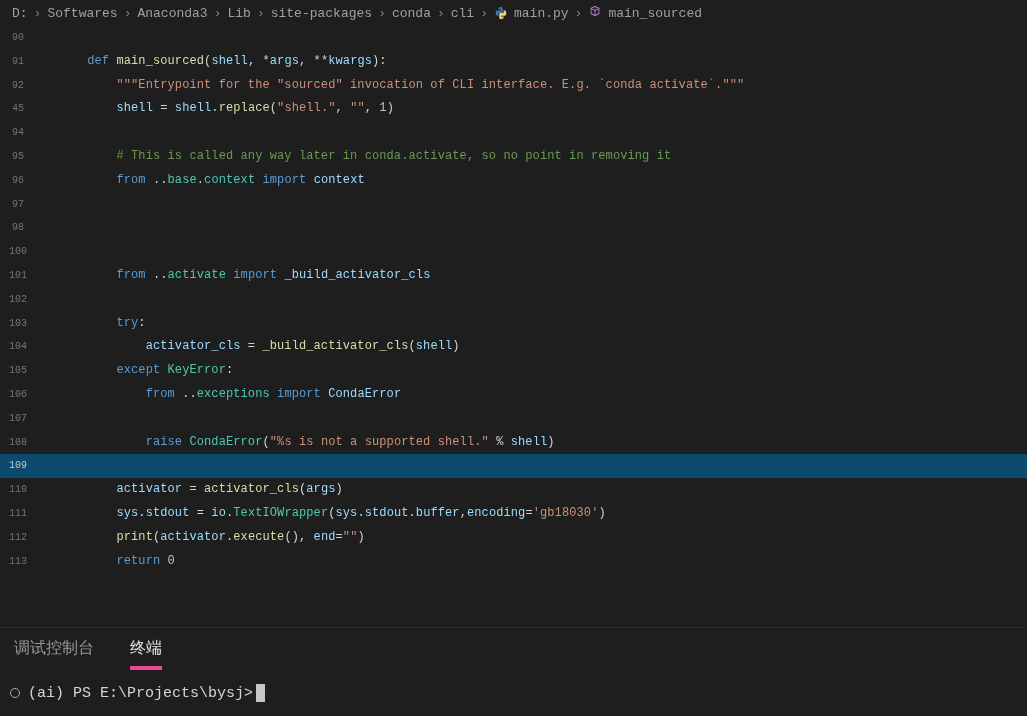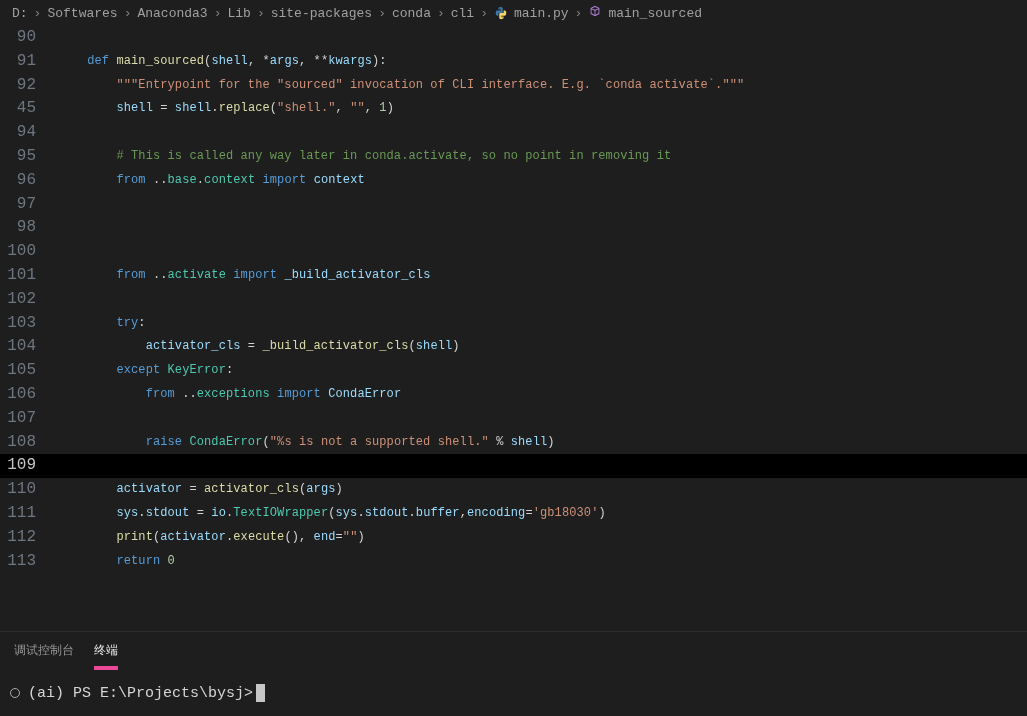--- a/index.html
+++ b/index.html
@@ -33,27 +33,27 @@
   flex: 1;
   overflow: hidden;
   background: #1e1e1e;
 }
 .line {
   display: flex;
   align-items: flex-start;
   height: 23.8px;
   line-height: 23.8px;
 }
-.line.highlight { background: #000000; }
+.line.highlight { background: #0c4a6e; }
 .gutter {
   width: 58px;
-  text-align: right;
+  text-align: center;
   padding-right: 22px;
   color: #6e7681;
-  font-size: 16px;
+  font-size: 10px;
   user-select: none;
   flex-shrink: 0;
 }
 .code {
   white-space: pre;
   font-size: 12px;
   letter-spacing: 0.1px;
 }
 .kw { color: #569cd6; }
 .fn { color: #dcdcaa; }
@@ -66,23 +66,23 @@
 .op { color: #d4d4d4; }
 
 .panel {
   background: #1e1e1e;
   border-top: 1px solid #2b2b2b;
   display: flex;
   flex-direction: column;
 }
 .tabs {
   display: flex;
-  gap: 20px;
+  gap: 36px;
   padding: 6px 14px 0 14px;
-  font-size: 12px;
+  font-size: 16px;
 }
 .tab { color: #969696; padding: 4px 0 7px 0; cursor: pointer; }
 .tab.active { color: #e7e7e7; border-bottom: 4px solid #ec4899; }
 .terminal {
   padding: 14px 10px;
   font-size: 15px;
   display: flex;
   align-items: center;
 }
 .termcirc {

